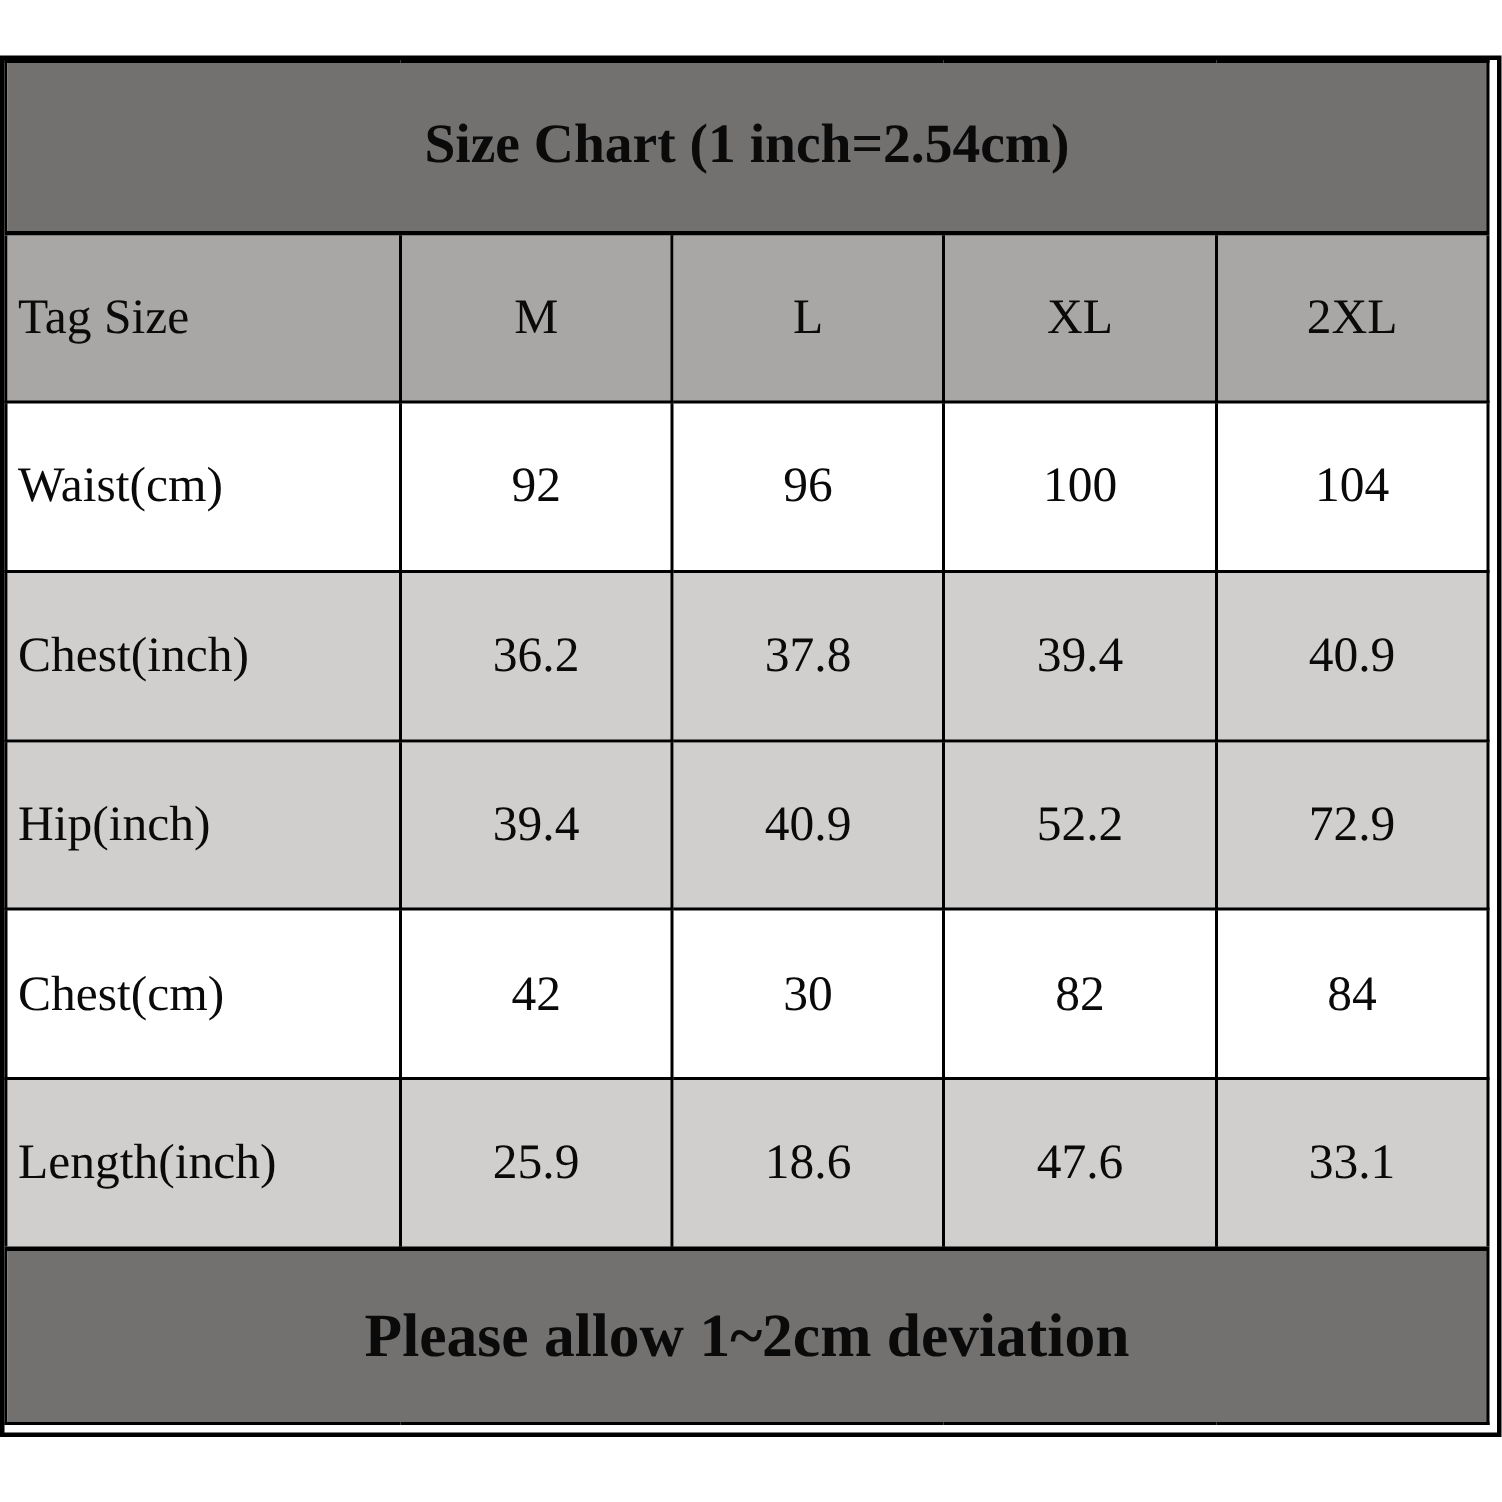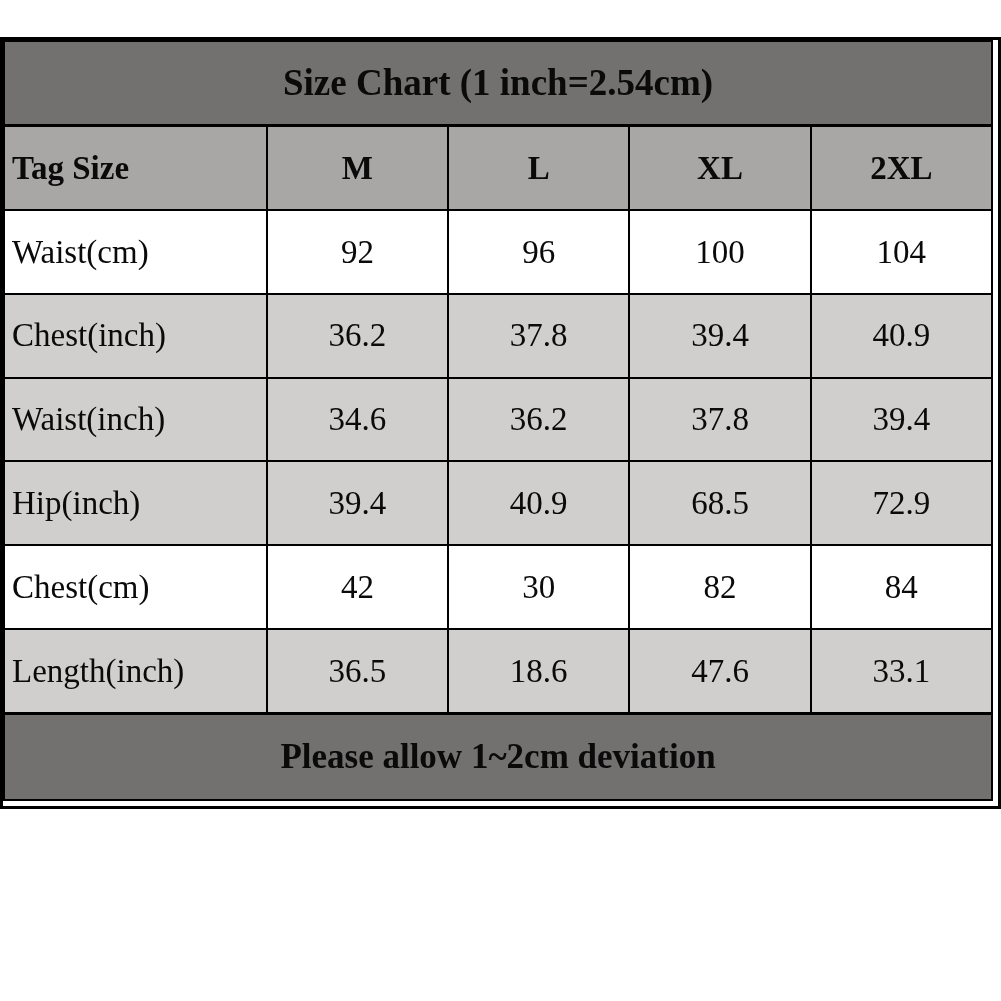--- a/index.html
+++ b/index.html
@@ -14,21 +14,21 @@
   html, body {
     width: 1001px; height: 1001px;
     background: #ffffff;
     font-family: "Liberation Serif", "DejaVu Serif", serif;
     color: var(--text-color);
     overflow: hidden;
   }
   .chart-wrap {
     position: absolute;
     left: 0; top: 37px;
-    width: 1001px; height: 772px;
+    width: 1001px; height: 921px;
     border: 3px solid var(--border-color);
     background: #ffffff;
     padding: 0 5px 5px 0;
   }
   table.size-chart {
     width: 100%; height: 100%;
     border-collapse: collapse;
     table-layout: fixed;
   }
   td {
@@ -48,24 +48,24 @@
     background: var(--band-bg);
     text-align: center;
     font-weight: bold;
     font-size: 37px;
     border-bottom-width: 3px;
   }
   td.footer-cell {
     background: var(--band-bg);
     text-align: center;
     font-weight: bold;
-    font-size: 35px;
+    font-size: 41px;
     border-top-width: 3px;
   }
-  tr.header-row td { background: var(--tagrow-bg); font-weight: bold; }
+  tr.header-row td { background: var(--tagrow-bg); }
   tr.row-plain  td { background: var(--row-bg); }
   tr.row-stripe td { background: var(--stripe-bg); }
   td.label-cell { text-align: left; padding-left: 7px; }
   td.value-cell { text-align: center; }
 </style>
 </head>
 <body>
 
 <div class="chart-wrap">
   <table class="size-chart">
@@ -96,43 +96,36 @@
           <td class="value-cell">104</td>
         </tr>
         <tr class="row-stripe">
           <td class="label-cell">Chest(inch)</td>
           <td class="value-cell">36.2</td>
           <td class="value-cell">37.8</td>
           <td class="value-cell">39.4</td>
           <td class="value-cell">40.9</td>
         </tr>
         <tr class="row-stripe">
-          <td class="label-cell">Waist(inch)</td>
-          <td class="value-cell">34.6</td>
-          <td class="value-cell">36.2</td>
-          <td class="value-cell">37.8</td>
-          <td class="value-cell">39.4</td>
-        </tr>
-        <tr class="row-stripe">
           <td class="label-cell">Hip(inch)</td>
           <td class="value-cell">39.4</td>
           <td class="value-cell">40.9</td>
-          <td class="value-cell">68.5</td>
+          <td class="value-cell">52.2</td>
           <td class="value-cell">72.9</td>
         </tr>
         <tr class="row-plain">
           <td class="label-cell">Chest(cm)</td>
           <td class="value-cell">42</td>
           <td class="value-cell">30</td>
           <td class="value-cell">82</td>
           <td class="value-cell">84</td>
         </tr>
         <tr class="row-stripe">
           <td class="label-cell">Length(inch)</td>
-          <td class="value-cell">36.5</td>
+          <td class="value-cell">25.9</td>
           <td class="value-cell">18.6</td>
           <td class="value-cell">47.6</td>
           <td class="value-cell">33.1</td>
         </tr>
         <tr class="footer-row">
         <td colspan="5" class="footer-cell">Please allow 1~2cm deviation</td>
       </tr>
     </tbody>
   </table>
 </div>

